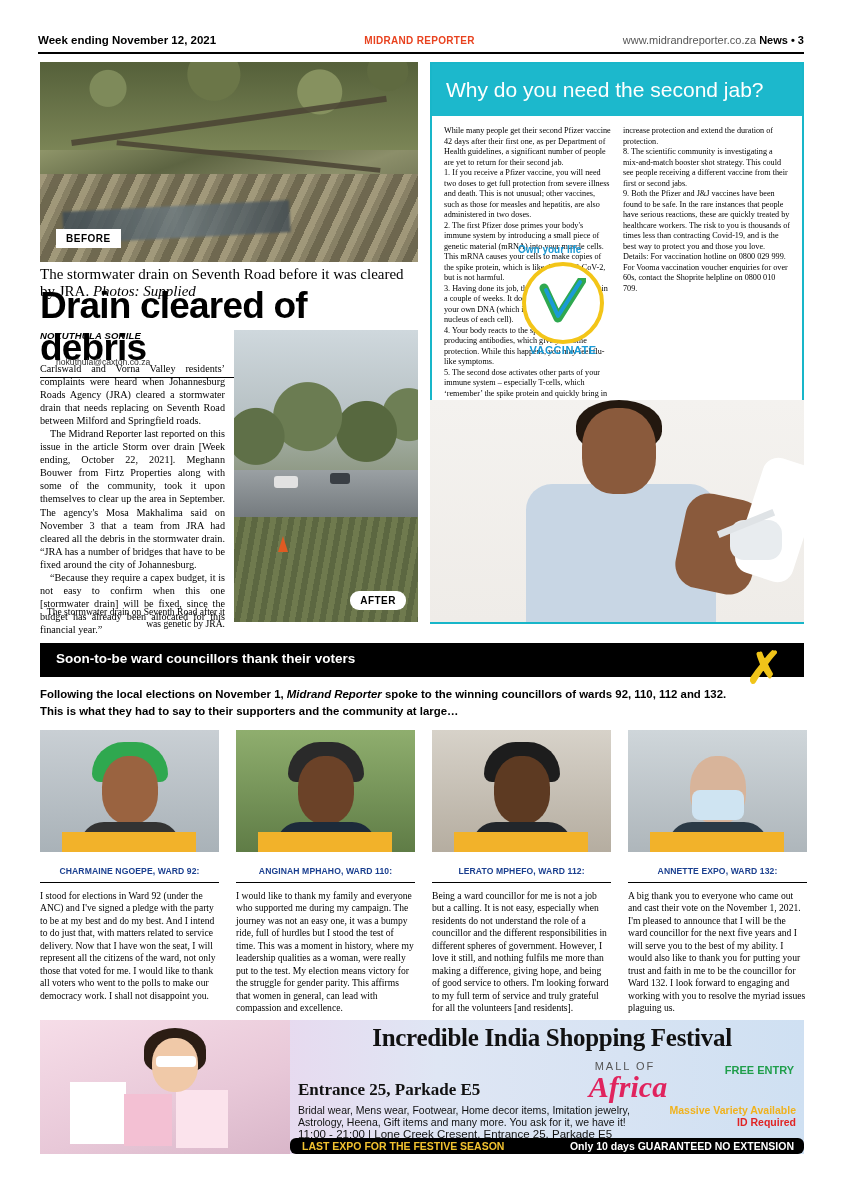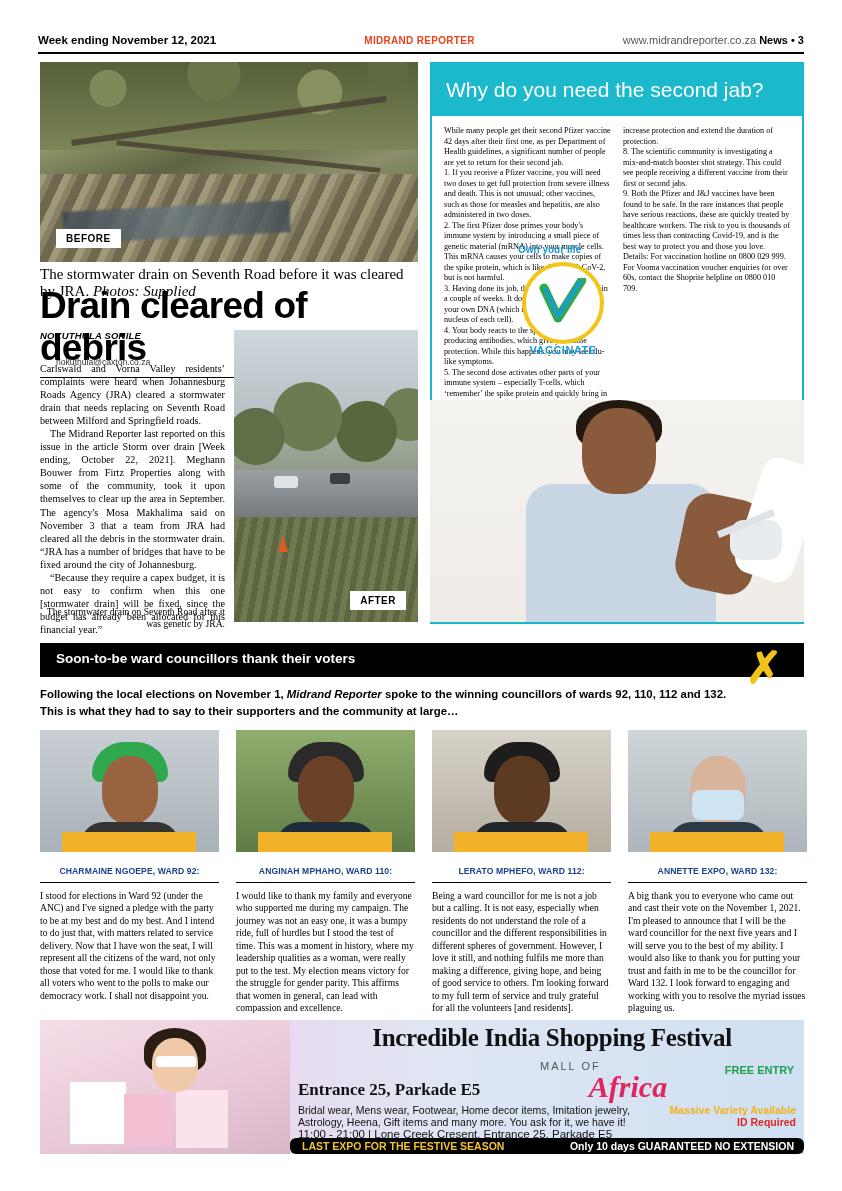--- a/index.html
+++ b/index.html
@@ -100,21 +100,21 @@
                   radial-gradient(circle at 72% 55%, #57683f 0 30px, transparent 31px),
                   radial-gradient(circle at 95% 38%, #6e7f55 0 26px, transparent 27px); }
   .photo-after .road { position:absolute; left:0; top:48%; width:100%; height:18%;
       background: linear-gradient(180deg,#9aa0a3,#70767a); }
   .photo-after .car { position:absolute; left:22%; top:50%; width:24px; height:12px; background:#e2e2e2; border-radius:3px;}
   .photo-after .car2 { position:absolute; left:52%; top:49%; width:20px; height:11px; background:#3a3f45; border-radius:3px;}
   .photo-after .grass { position:absolute; left:0; bottom:0; width:100%; height:36%;
       background: repeating-linear-gradient(100deg,#6f7a4e 0 6px,#5c6741 6px 12px); }
   .photo-after .cone { position:absolute; left:24%; bottom:24%; width:0; height:0;
       border-left:5px solid transparent; border-right:5px solid transparent; border-bottom:16px solid #e05a22; }
-  .tag.after { right: 12px; bottom: 12px; }
+  .tag.after { right: 12px; bottom: 12px; border-radius: 9px; }
 
   .cap-after {
     position: absolute; left: 40px; top: 606px; width: 185px; text-align: right;
     font-size: 9.6px; line-height: 1.25;
   }
 
   
   .jab-panel {
     position: absolute; left: 430px; top: 62px; width: 374px; height: 562px;
     border: 2px solid #18b6c9; background: #fff;
@@ -252,21 +252,21 @@
   }
   .ad-dates {
     position: absolute; left: 258px; top: 34px; width: 230px; text-align: left;
     font-family: "Liberation Serif", serif; font-weight: bold; font-size: 25px; color: #111;
   }
   .ad-entrance {
     position: absolute; left: 258px; top: 60px; width: 260px; text-align: left;
     font-family: "Liberation Serif", serif; font-weight: bold; font-size: 17px; color: #111;
   }
   .ad-mall {
-    position: absolute; left: 500px; top: 40px; width: 170px; 
+    position: absolute; left: 500px; top: 40px; width: 170px; text-align: center;
     font-family: "Liberation Sans", sans-serif; font-size: 11px; letter-spacing: 2px; color: #555;
   }
   .ad-africa {
     position: absolute; left: 498px; top: 50px; width: 180px; text-align: center;
     font-family: "Liberation Serif", serif; font-style: italic; font-weight: bold;
     font-size: 30px; color: #e0245e;
   }
   .ad-free {
     position: absolute; right: 10px; top: 44px;
     font-family: "Liberation Sans", sans-serif; font-weight: bold; font-size: 11px; color: #1f9e4b;

